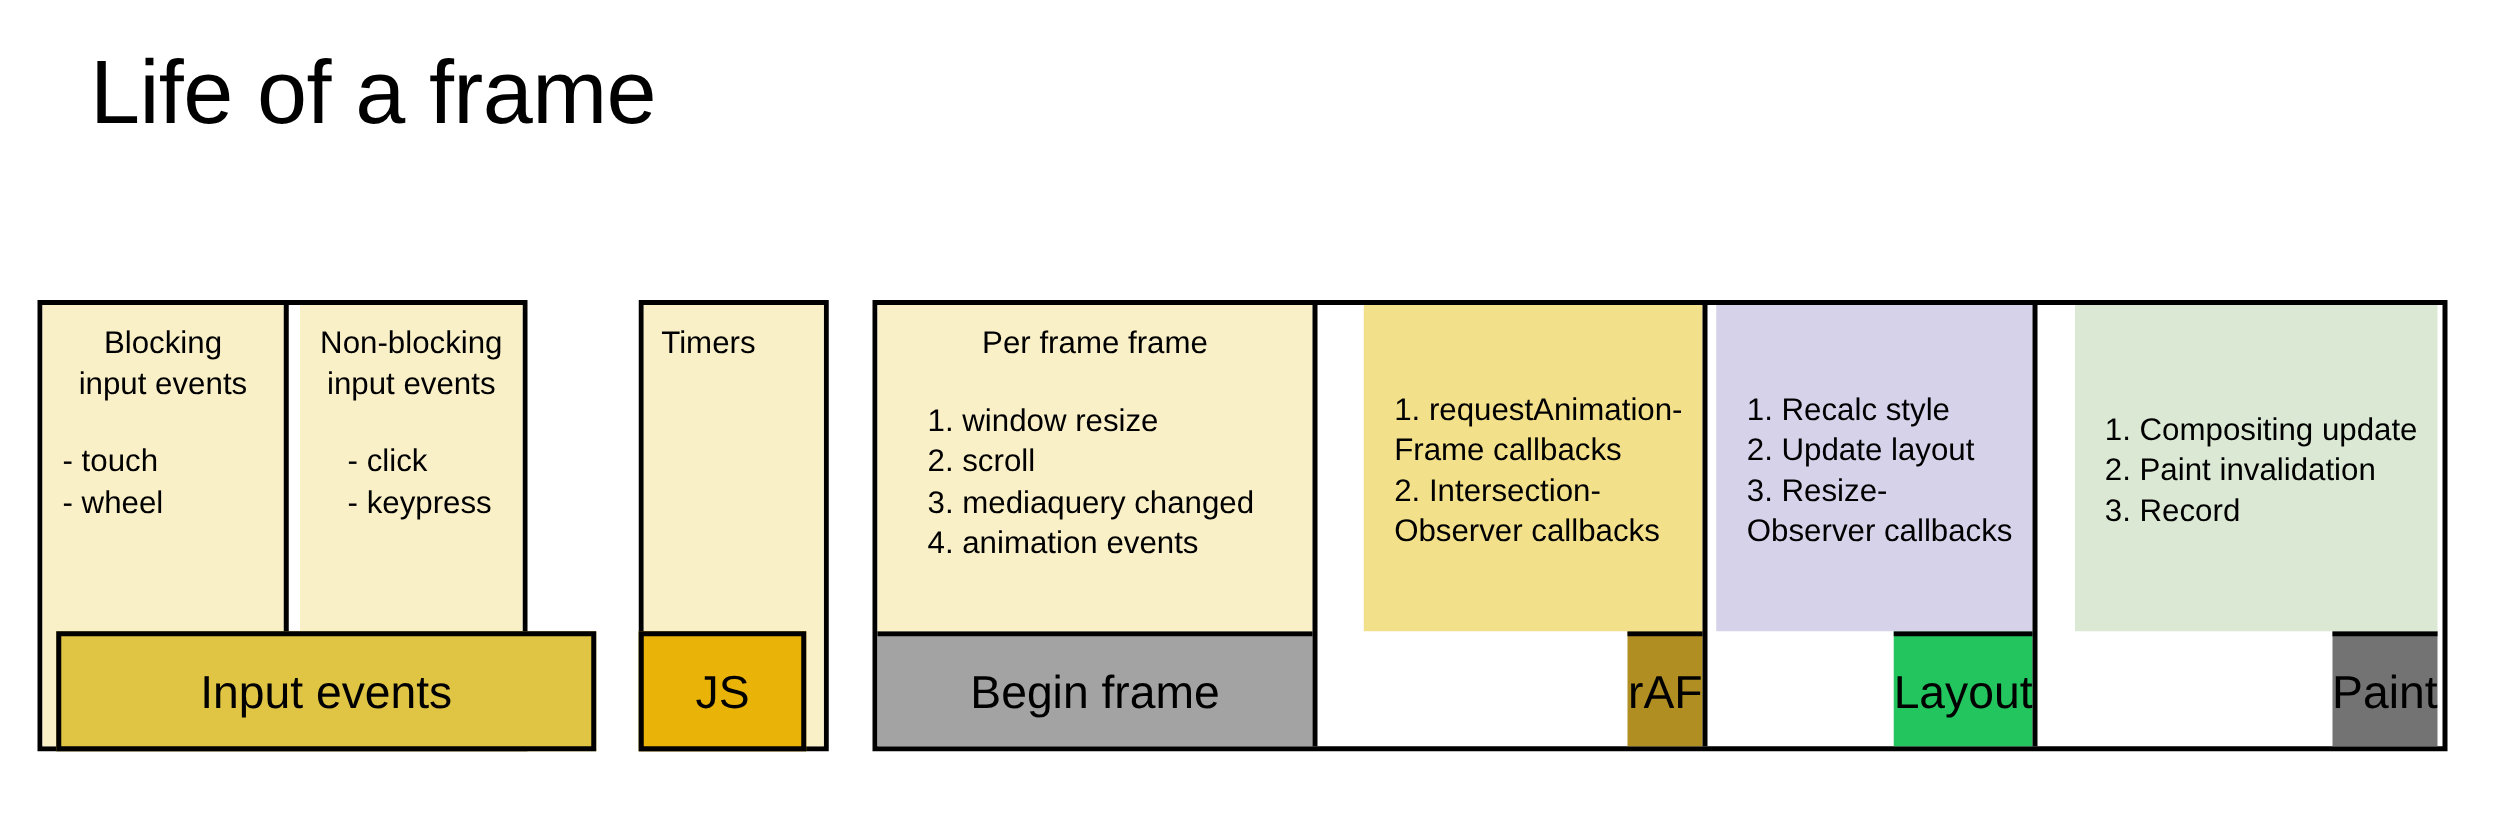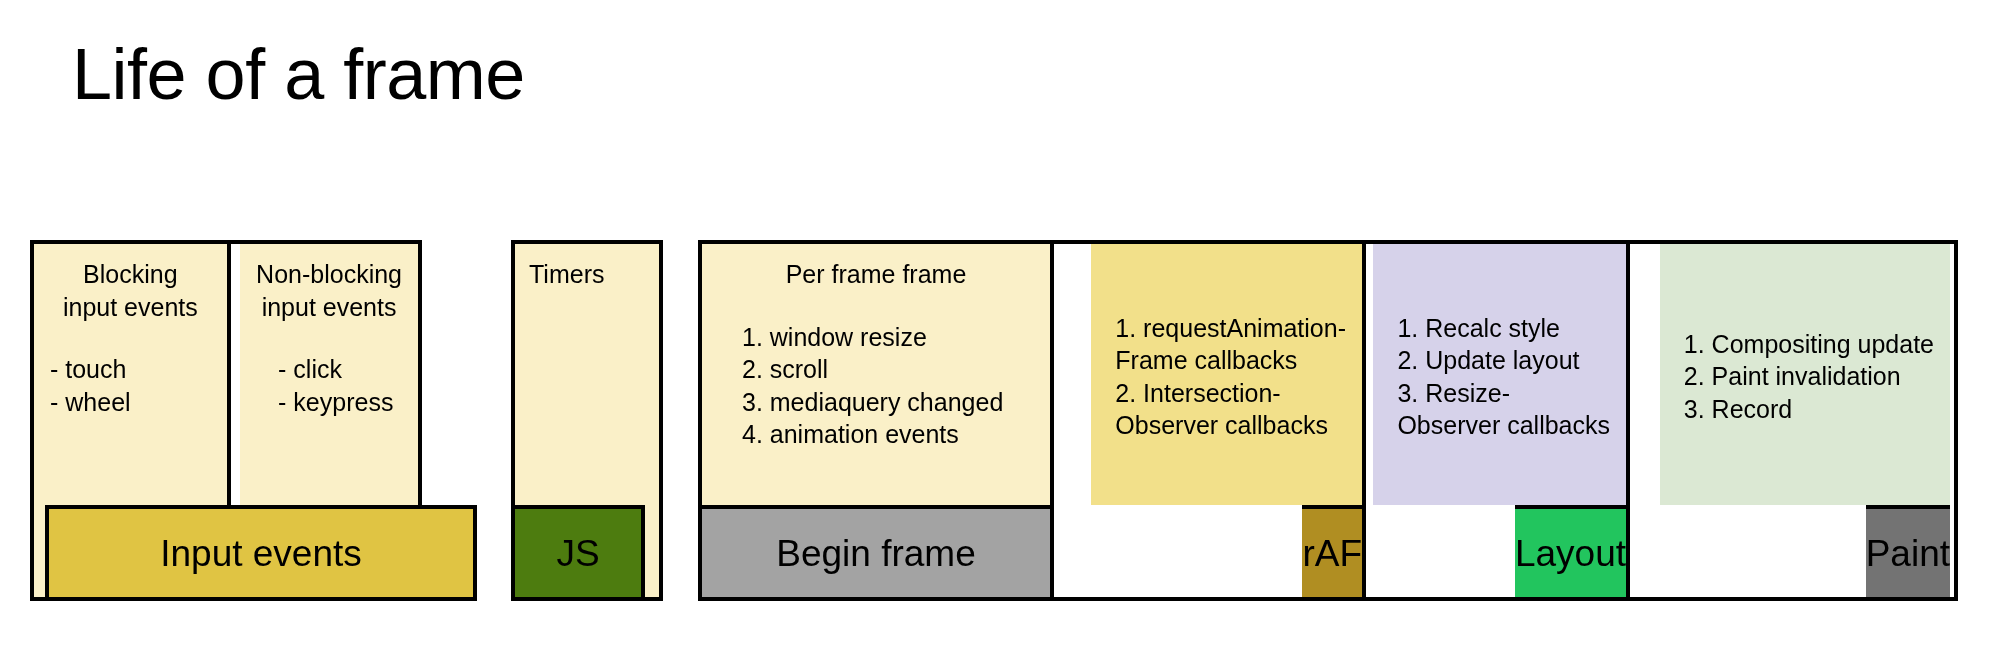--- a/index.html
+++ b/index.html
@@ -105,21 +105,21 @@
     height: 100%;
   }
 
   
   .fill-cream   { background: #faf0c8; }
   .fill-gold    { background: #f2e08a; }
   .fill-lilac   { background: #d6d2ea; }
   .fill-mint    { background: #dbe8d3; }
 
   .foot-darkgold   { background: #e0c443; }
-  .foot-lightgold  { background: #4d7c0f; }
+  .foot-lightgold  { background: #eab308; }
   .foot-white      { background: #a3a3a3; }
   .foot-brass      { background: #b08e22; }
   .foot-purple     { background: #22c55e; }
   .foot-green      { background: #737373; }
 </style>
 </head>
 <body>
 
 <div id="slide-title">Life of a frame</div>
 

